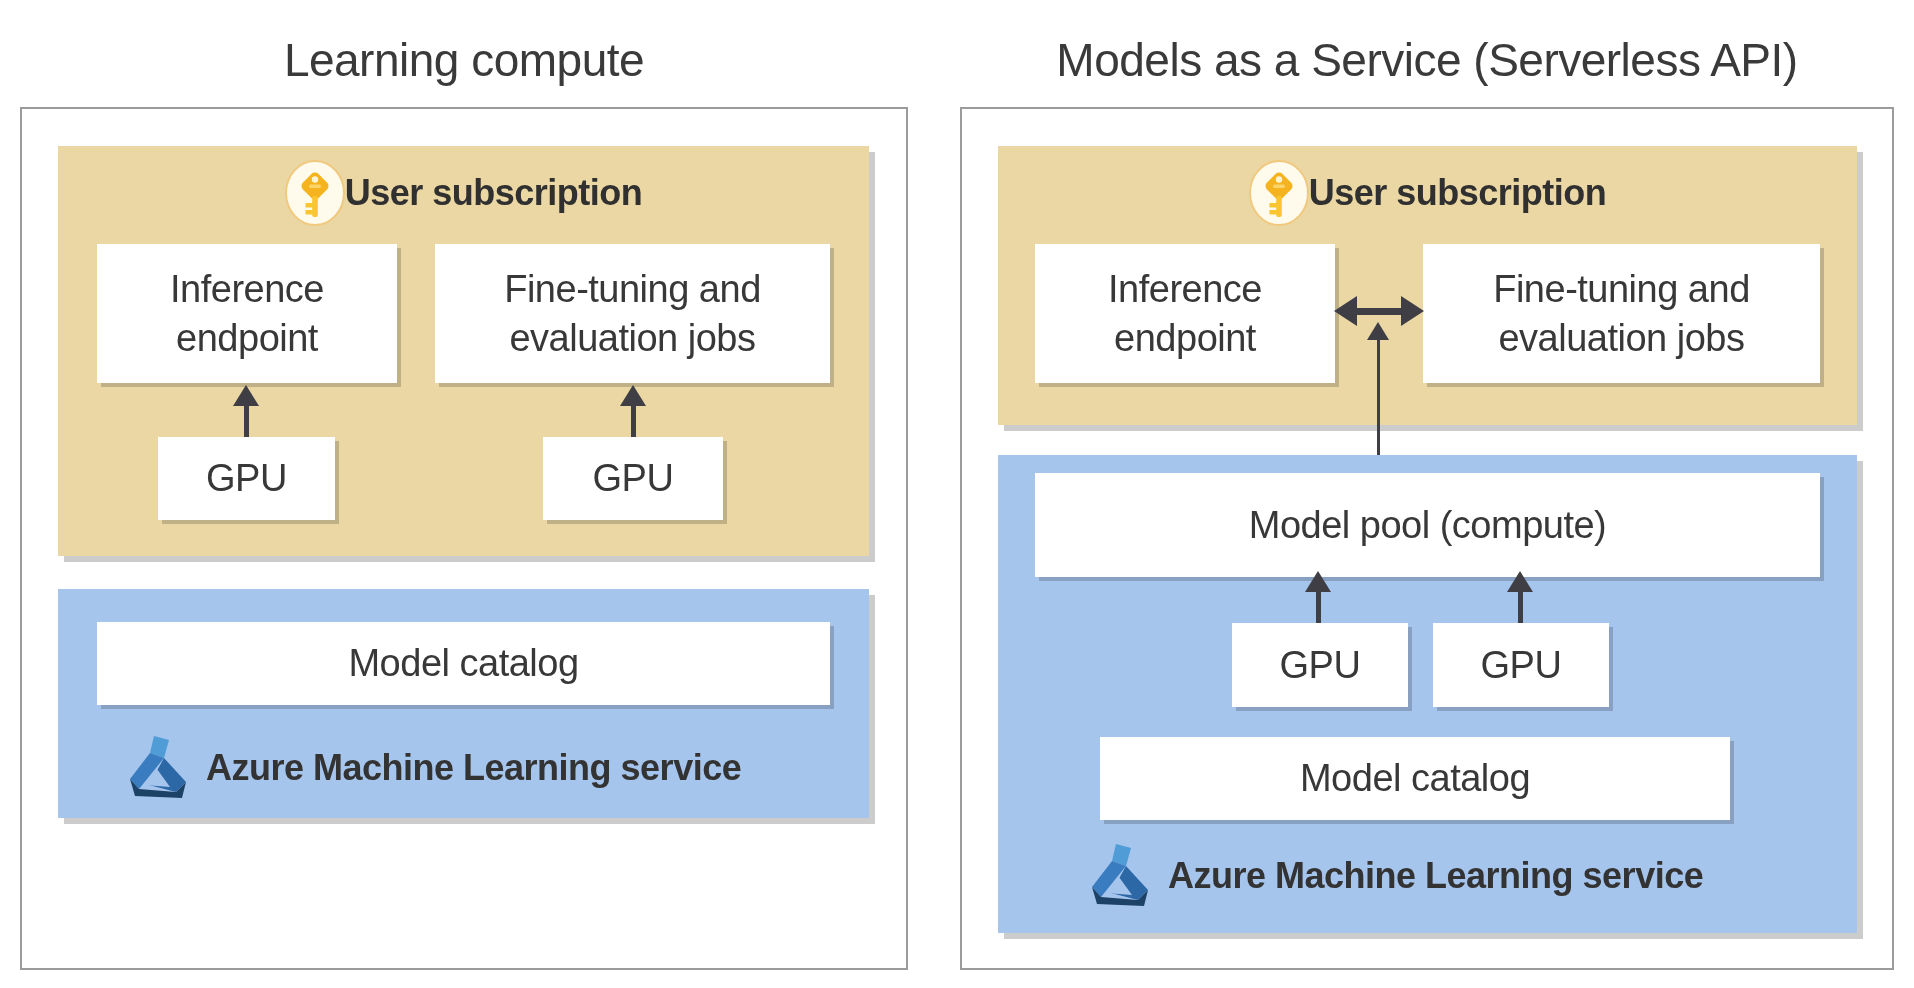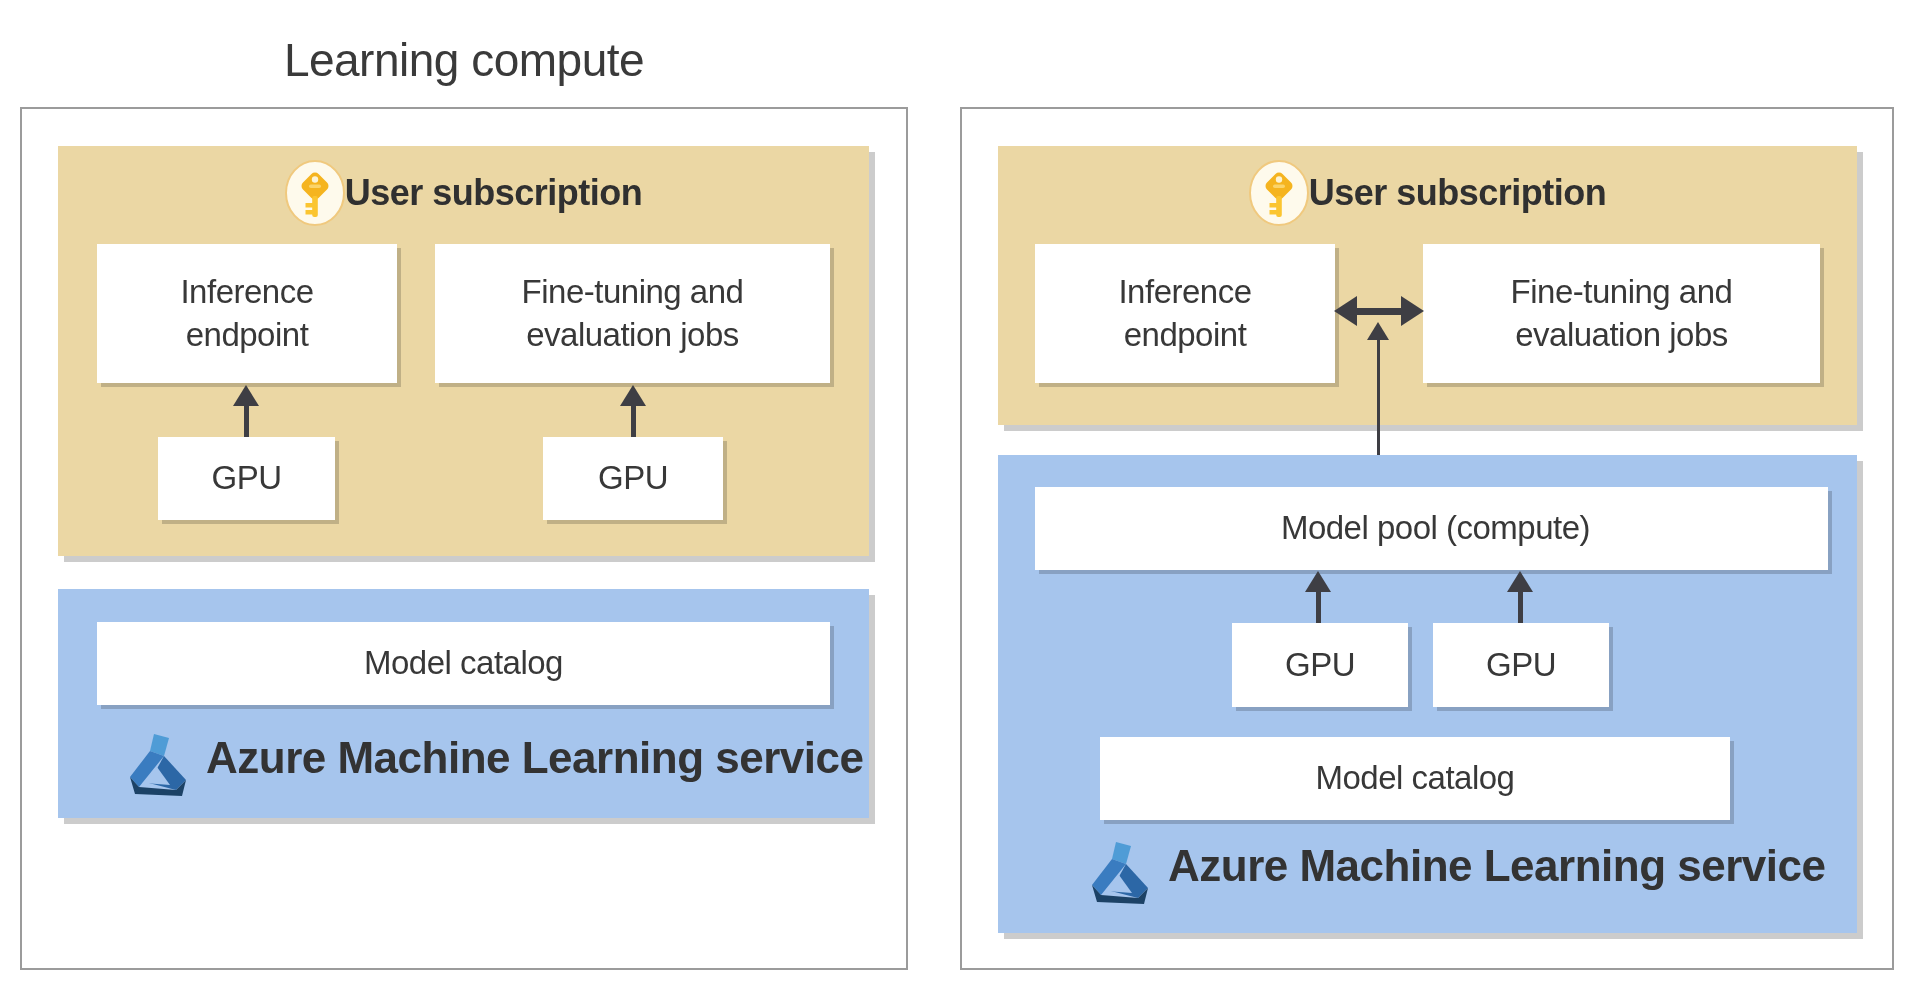--- a/index.html
+++ b/index.html
@@ -15,32 +15,32 @@
     position:absolute;top:30px;height:60px;line-height:60px;text-align:center;
     font-size:46px;letter-spacing:-0.5px;color:var(--text);
   }
   .panel{position:absolute;top:107px;height:863px;border:2px solid var(--border);background:#fff;box-sizing:border-box;}
   .bigbox{position:absolute;box-shadow:6px 6px 0 rgba(0,0,0,0.20);}
   .tanbox{background:var(--tan);}
   .bluebox{background:var(--blue);}
   .wbox{
     position:absolute;background:#fff;box-shadow:4px 4px 0 rgba(0,0,0,0.18);
     display:flex;align-items:center;justify-content:center;text-align:center;
-    font-size:33px;line-height:1.28;letter-spacing:-0.5px;color:#383838;
+    font-size:38px;line-height:1.28;letter-spacing:-0.5px;color:#383838;
   }
   .wbox .lbl{display:inline-block;}
   .lbl-narrow{max-width:200px;}
   .lbl-mid{max-width:300px;}
   .hdr{
     position:absolute;display:flex;align-items:center;justify-content:center;gap:0;
     height:70px;font-size:36px;font-weight:bold;color:#303030;letter-spacing:-0.5px;
   }
   .amlrow{
-    position:absolute;display:flex;gap:16px;height:70px;
-    font-size:44px;font-weight:bold;color:#333;letter-spacing:-0.5px;
+    position:absolute;display:flex;align-items:center;gap:16px;height:70px;
+    font-size:36px;font-weight:bold;color:#333;letter-spacing:-0.5px;
   }
   
   .up-arrow{position:absolute;display:flex;flex-direction:column;align-items:center;}
   .up-arrow .head{width:0;height:0;border-left:13px solid transparent;border-right:13px solid transparent;border-bottom:21px solid var(--arrow);}
   .up-arrow .stem{width:5px;flex:1;background:var(--arrow);}
   .up-arrow.thin .stem{width:3px;}
   .up-arrow.thin .head{border-left-width:11px;border-right-width:11px;border-bottom-width:18px;}
   
   .dbl-arrow{position:absolute;display:flex;align-items:center;}
   .dbl-arrow .head-l{width:0;height:0;border-top:15px solid transparent;border-bottom:15px solid transparent;border-right:23px solid var(--arrow);}
@@ -101,20 +101,21 @@
     <svg width="62" height="66" viewBox="0 0 60 66">
       <polygon points="25,1 40,5 35,23 21,18" fill="#4F9CD6"></polygon>
       <polygon points="21,18 35,23 10,54 1,44" fill="#3A7CC0"></polygon>
       <polygon points="35,23 57,47 47,57 20,50" fill="#2C67A6"></polygon>
       <polygon points="1,44 10,54 47,57 57,47 53,63 6,61" fill="#1C4266"></polygon>
       <polygon points="28,34 41,52 15,50" fill="#A6C5ED"></polygon>
     </svg>
     <span>Azure Machine Learning service</span>
   </div>
 
+  <div class="title" style="left:960px;width:934px;">Models as a Service (Serverless API)</div>
   <div class="panel" style="left:960px;width:934px;"></div>
 
   <div class="bigbox tanbox" style="left:998px;top:146px;width:859px;height:279px;"></div>
   <div class="hdr" style="left:998px;top:158px;width:859px;">
     <svg width="60" height="66" viewBox="0 0 60 66">
       <ellipse cx="30" cy="33" rx="29" ry="32" fill="#FEFAEC" stroke="#F0C97E" stroke-width="2"></ellipse>
       <rect x="19" y="15" width="22" height="22" rx="5" transform="rotate(45 30 26)" fill="#F5B41F"></rect>
       <circle cx="30" cy="19.5" r="3.2" fill="#FDF3D3"></circle>
       <rect x="24" y="24.5" width="12" height="3.6" rx="1.8" fill="#FBD46A"></rect>
       <rect x="27.2" y="36" width="5.6" height="21" rx="2" fill="#FBC530"></rect>
@@ -136,21 +137,21 @@
     <div class="stem"></div>
     <div class="head-r"></div>
   </div>
 
   <div class="up-arrow thin" style="left:1366px;top:322px;width:24px;height:165px;">
     <div class="head"></div>
       <div class="stem"></div>
   </div>
 
   <div class="bigbox bluebox" style="left:998px;top:455px;width:859px;height:478px;"></div>
-  <div class="wbox" style="left:1035px;top:487px;width:785px;height:83px;padding-left:8px;">
+  <div class="wbox" style="left:1035px;top:473px;width:785px;height:104px;">
     <span class="lbl">Model pool (compute)</span>
   </div>
 
   <div class="up-arrow" style="left:1305px;top:571px;width:26px;height:52px;">
     <div class="head"></div>
       <div class="stem"></div>
   </div>
   <div class="up-arrow" style="left:1507px;top:571px;width:26px;height:52px;">
     <div class="head"></div>
       <div class="stem"></div>

